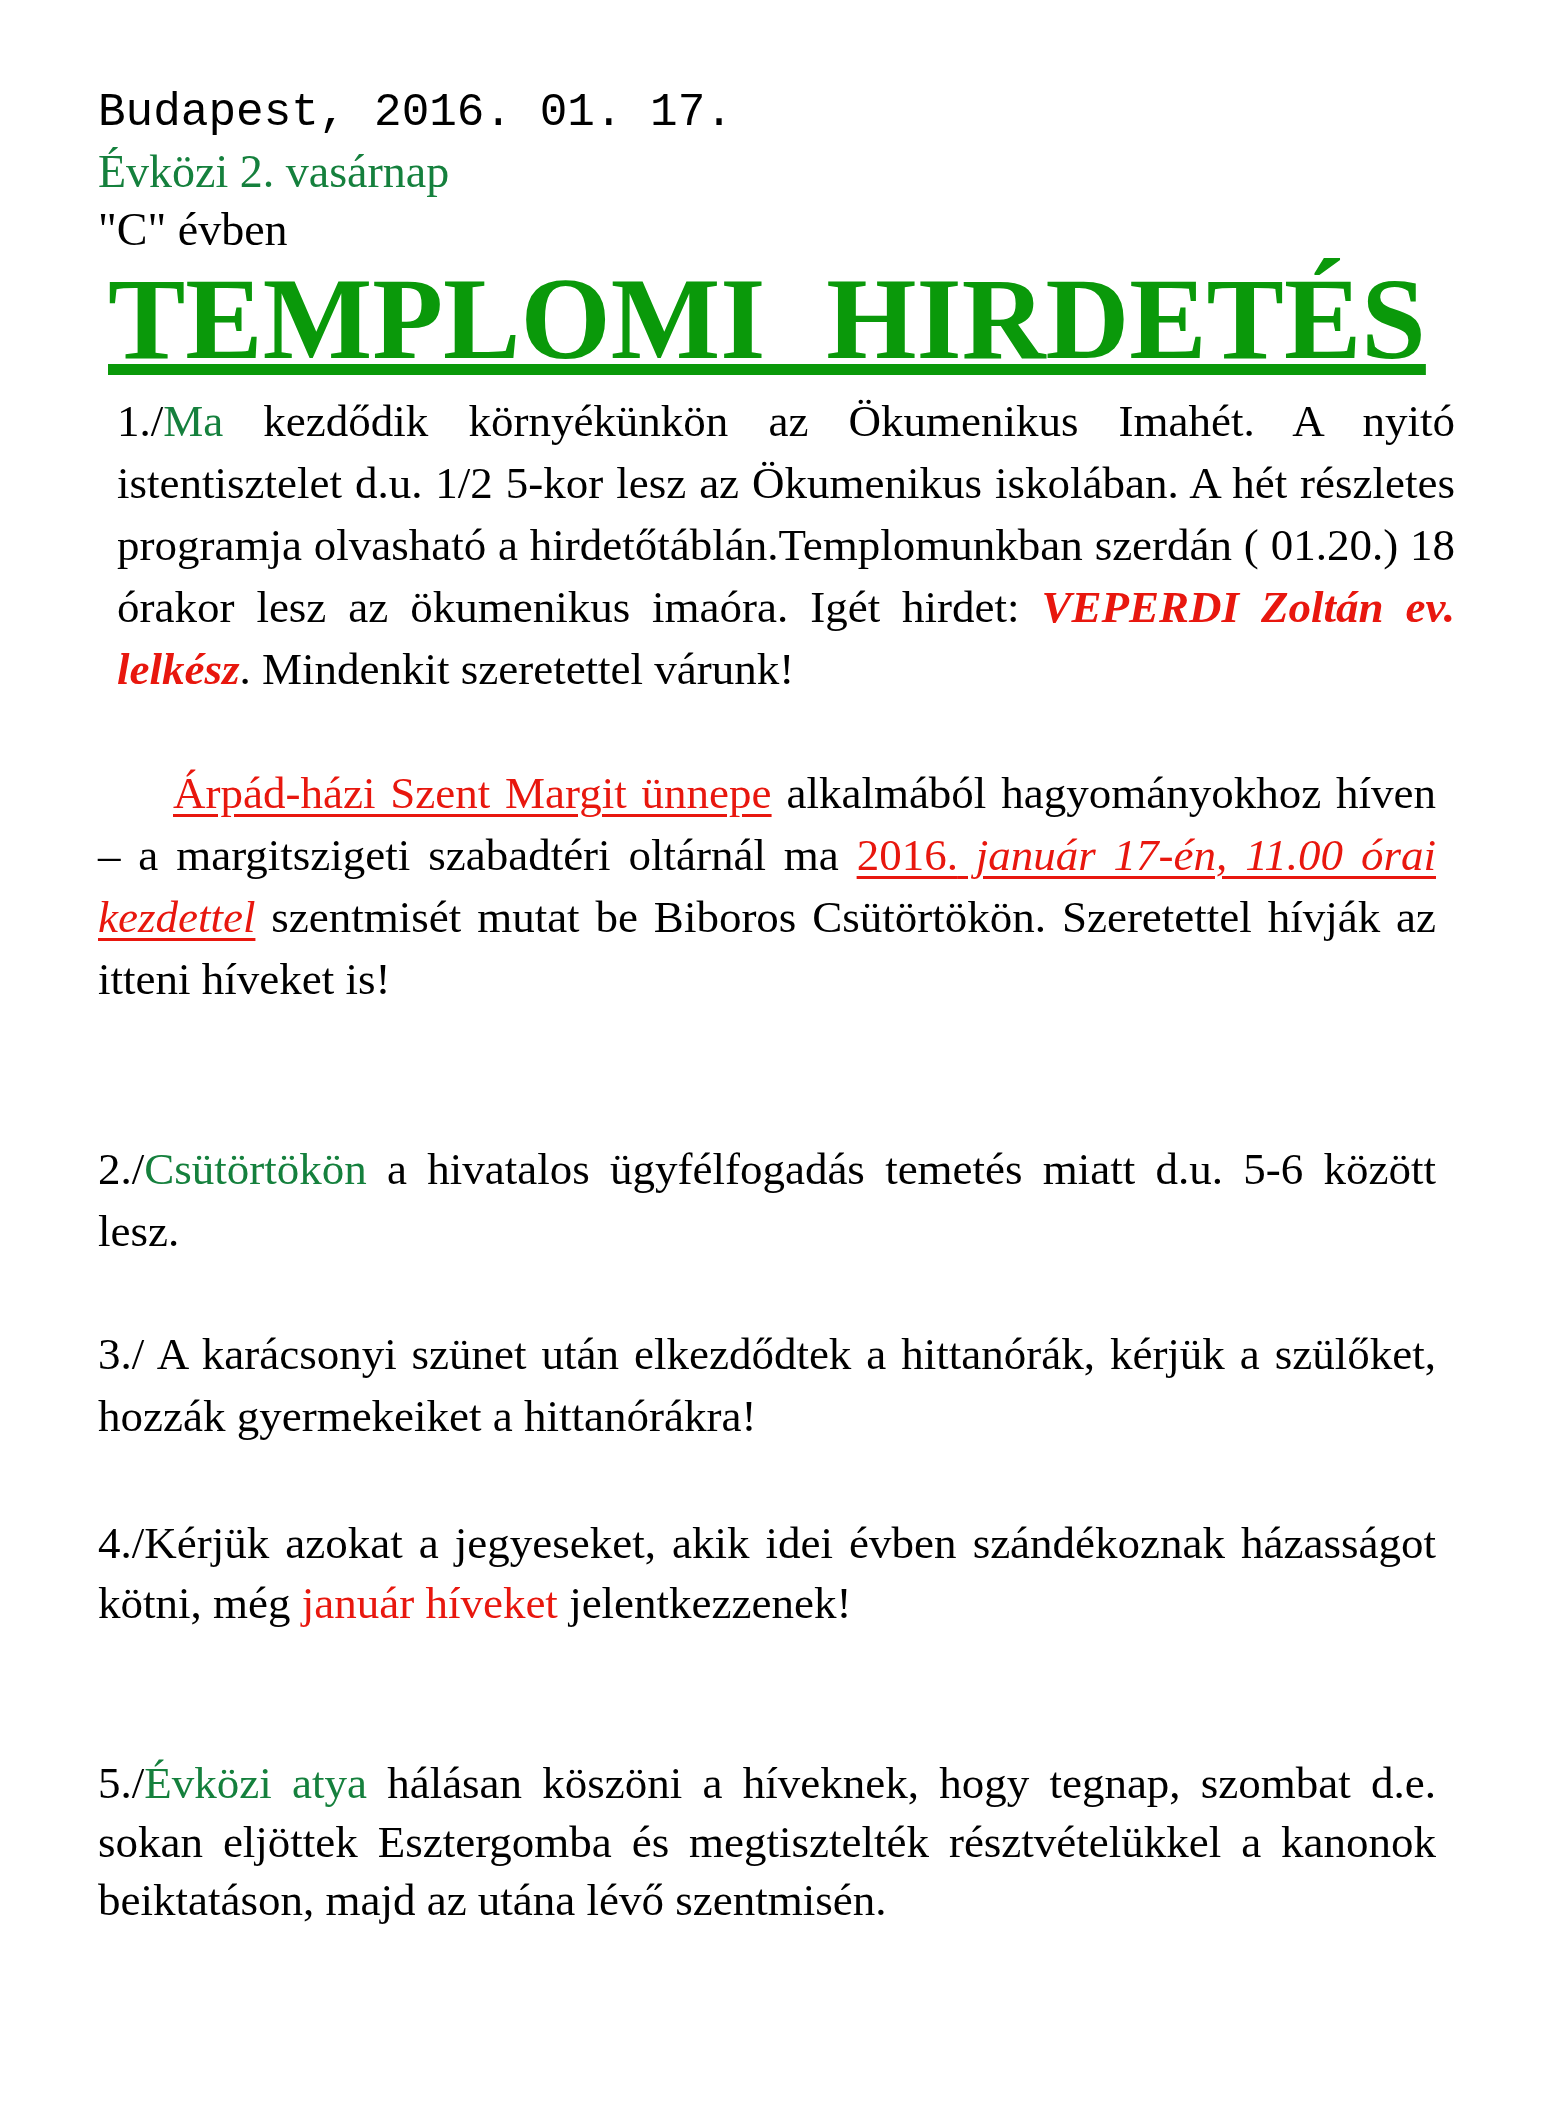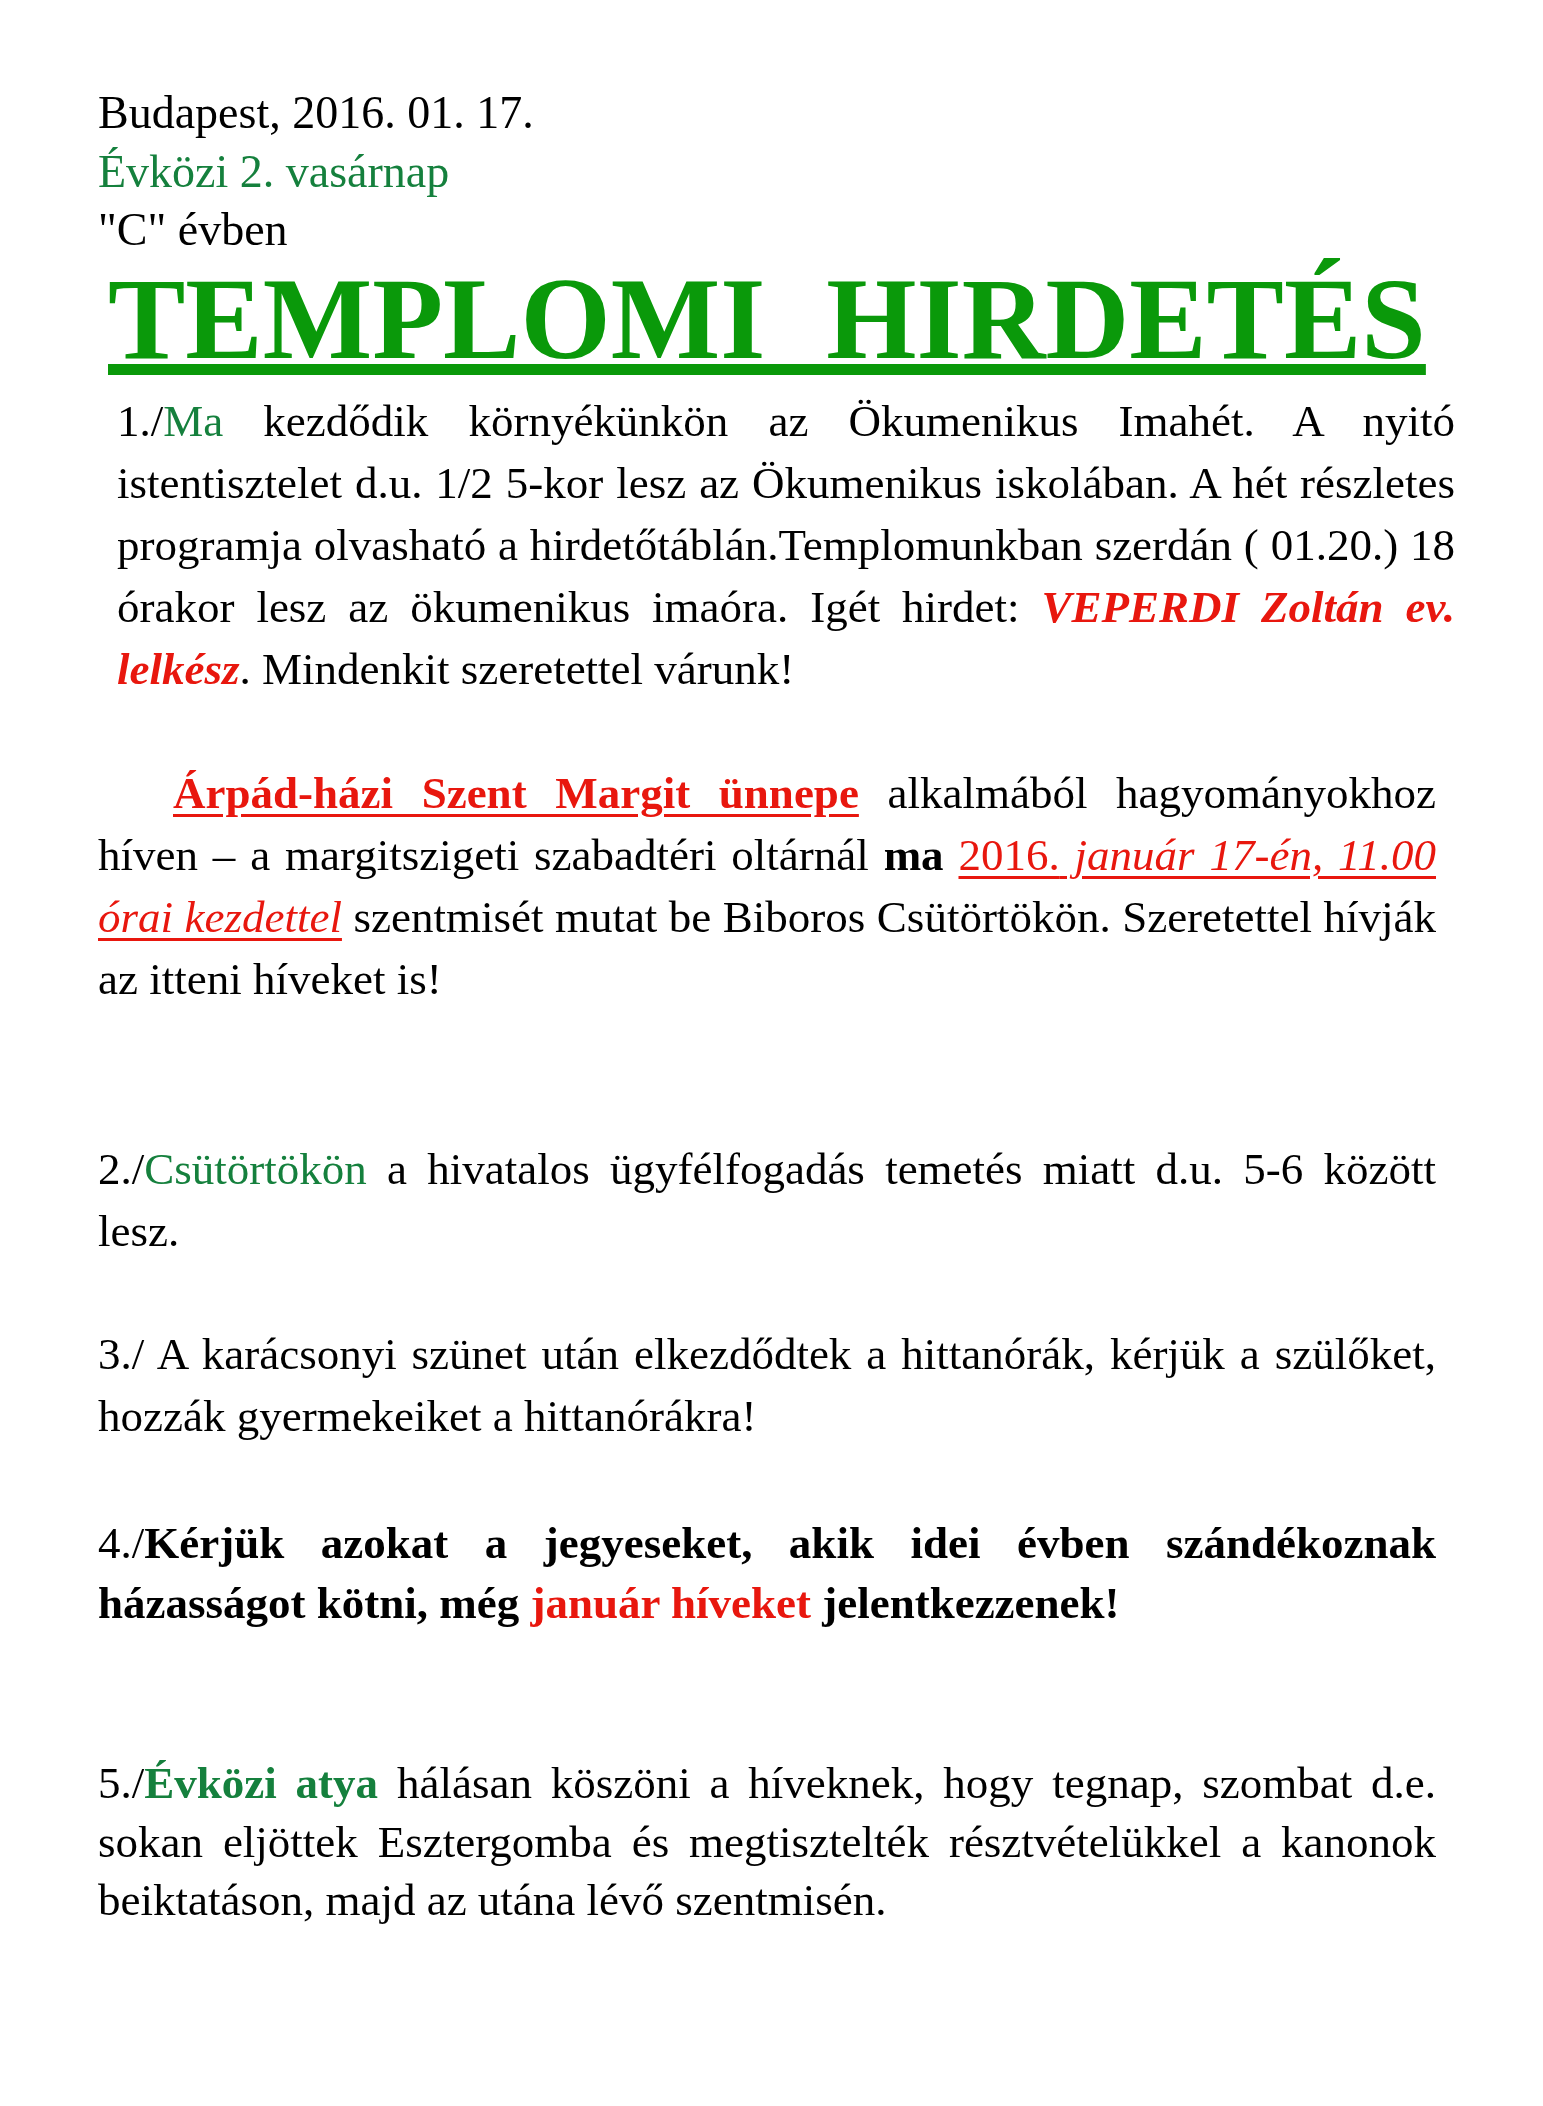--- a/index.html
+++ b/index.html
@@ -13,30 +13,30 @@
            letter-spacing: 0px; white-space: nowrap; word-spacing: 32px; text-decoration: underline; }
   .para { position: absolute; left: 98px; width: 1338px; font-size: 45px;
           text-align: justify; text-align-last: left; }
   .p1 { top: 390px; line-height: 62px; margin-left: 19px; }
   .p1b { top: 762px; line-height: 62px; text-indent: 75px; }
   .p2 { top: 1138px; line-height: 62px; }
   .p3 { top: 1323px; line-height: 62px; }
   .p4 { top: 1514px; line-height: 59.5px; }
   .p5 { top: 1754px; line-height: 58.7px; }
   .bi { font-weight: bold; font-style: italic; }
-  .b { font-weight: bold; }
+  .b { font-weight: normal; }
   .i { font-style: italic; }
   .u { text-decoration: underline; text-decoration-thickness: 3px; text-underline-offset: 6px; }
 </style>
 </head>
 <body>
 
 <div>
 
-  <div class="line" style="top:84px;">Budapest, 2016. 01. 17.</div>
+  <div class="line" style="top:84px;font-family:Liberation Mono, monospace;">Budapest, 2016. 01. 17.</div>
   <div class="line green" style="top:143px;">Évközi 2. vasárnap</div>
   <div class="line" style="top:201px;">"C" évben</div>
 
   <div class="title">TEMPLOMI  HIRDETÉS</div>
 
   <div class="para p1"><span>1./</span><span class="green">Ma</span><span> kezdődik környékünkön az Ökumenikus Imahét. A nyitó istentisztelet d.u. 1/2 5-kor lesz az Ökumenikus iskolában. A hét részletes programja olvasható a hirdetőtáblán.Templomunkban szerdán ( 01.20.) 18 órakor lesz az ökumenikus imaóra. Igét hirdet: </span><span class="red bi">VEPERDI Zoltán ev. lelkész</span><span>. Mindenkit szeretettel várunk!</span></div>
 
   <div class="para p1b"><span class="red b u">Árpád-házi Szent Margit ünnepe</span><span> alkalmából hagyományokhoz híven – a margitszigeti szabadtéri oltárnál </span><span class="b">ma</span> <span class="red u"><span>2016.</span><span class="i"> január 17-én, 11.00 órai kezdettel</span></span><span> szentmisét mutat be Biboros Csütörtökön. Szeretettel hívják az itteni híveket is!</span></div>
 
   <div class="para p2"><span>2./</span><span class="green">Csütörtökön</span><span> a hivatalos ügyfélfogadás temetés miatt d.u. 5-6 között lesz.</span></div>

